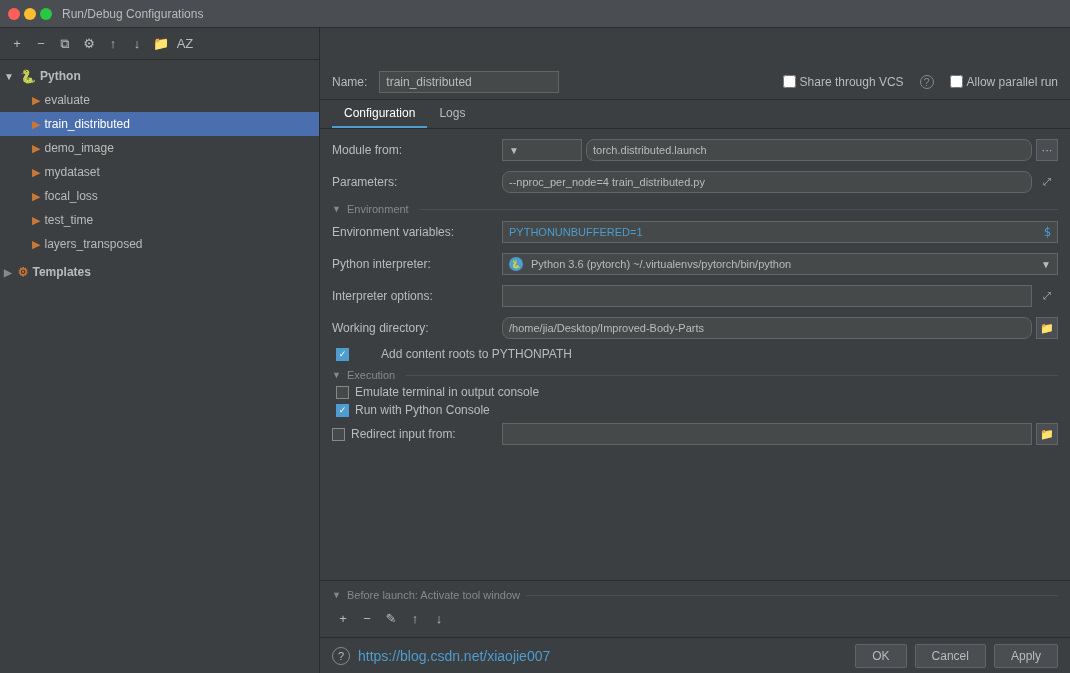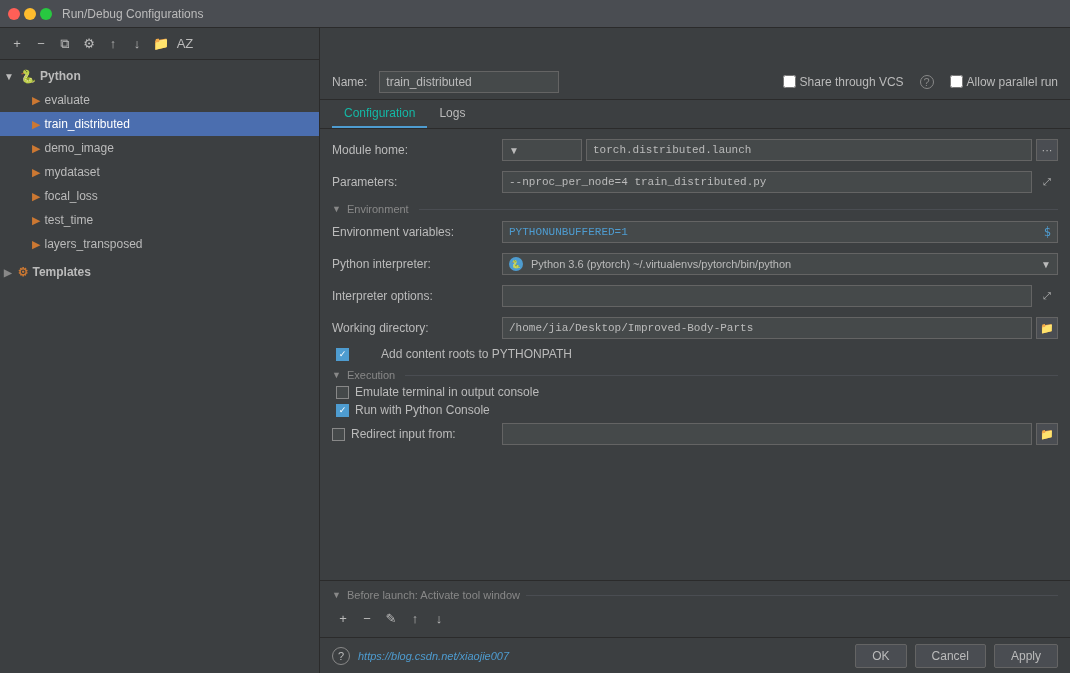--- a/index.html
+++ b/index.html
@@ -167,21 +167,21 @@
       padding: 0 12px;
     }
     .tab {
       padding: 6px 12px;
       cursor: pointer;
       color: #bbbbbb;
       font-size: 12px;
       border-bottom: 2px solid transparent;
     }
     .tab.active {
-      color: #14b8a6;
+      color: #ffffff;
       border-bottom: 2px solid #4e9cd0;
     }
 
     
     .config-form {
       flex: 1;
       overflow-y: auto;
       padding: 8px 12px;
     }
 
@@ -390,26 +390,25 @@
       padding: 4px 16px;
       background: #4a4d52;
       border: 1px solid #646464;
       color: #bbbbbb;
       cursor: pointer;
       font-size: 12px;
       border-radius: 2px;
     }
     .footer-link {
       color: #4e9cd0;
-      font-size: 11px;
+      font-size: 14px;
       text-decoration: none;
-      font-style: italic;
-    }
-
-    .monospace { font-family: Liberation Mono, monospace; font-size: 11px; }
+    }
+
+    .monospace { font-family: Liberation Sans, sans-serif; font-size: 11px; border-radius: 8px; }
 
     .dollar-icon { color: #4e9cd0; font-size: 12px; margin-left: 4px; }
   </style>
 </head>
 <body>
 
 <div class="title-bar">
   <div class="title-bar-controls">
     <button class="title-btn btn-close"></button>
     <button class="title-btn btn-min"></button>
@@ -506,21 +505,21 @@
         <span>Configuration</span>
       </div>
       <div class="tab">
         <span>Logs</span>
       </div>
     </div>
 
     <div class="config-form">
 
       <div class="form-row">
-        <span class="form-label">Module home:</span>
+        <span class="form-label">Module from:</span>
         <div class="form-field">
           <div class="select-input" style="width:80px; min-width:80px; flex:none;">
             <span style="font-size:10px;">▼</span>
           </div>
           <input class="text-input monospace" type="text" style="flex: 1 1 0%;" value="torch.distributed.launch">
           <button class="icon-btn">···</button>
         </div>
       </div>
 
       <div class="form-row">

